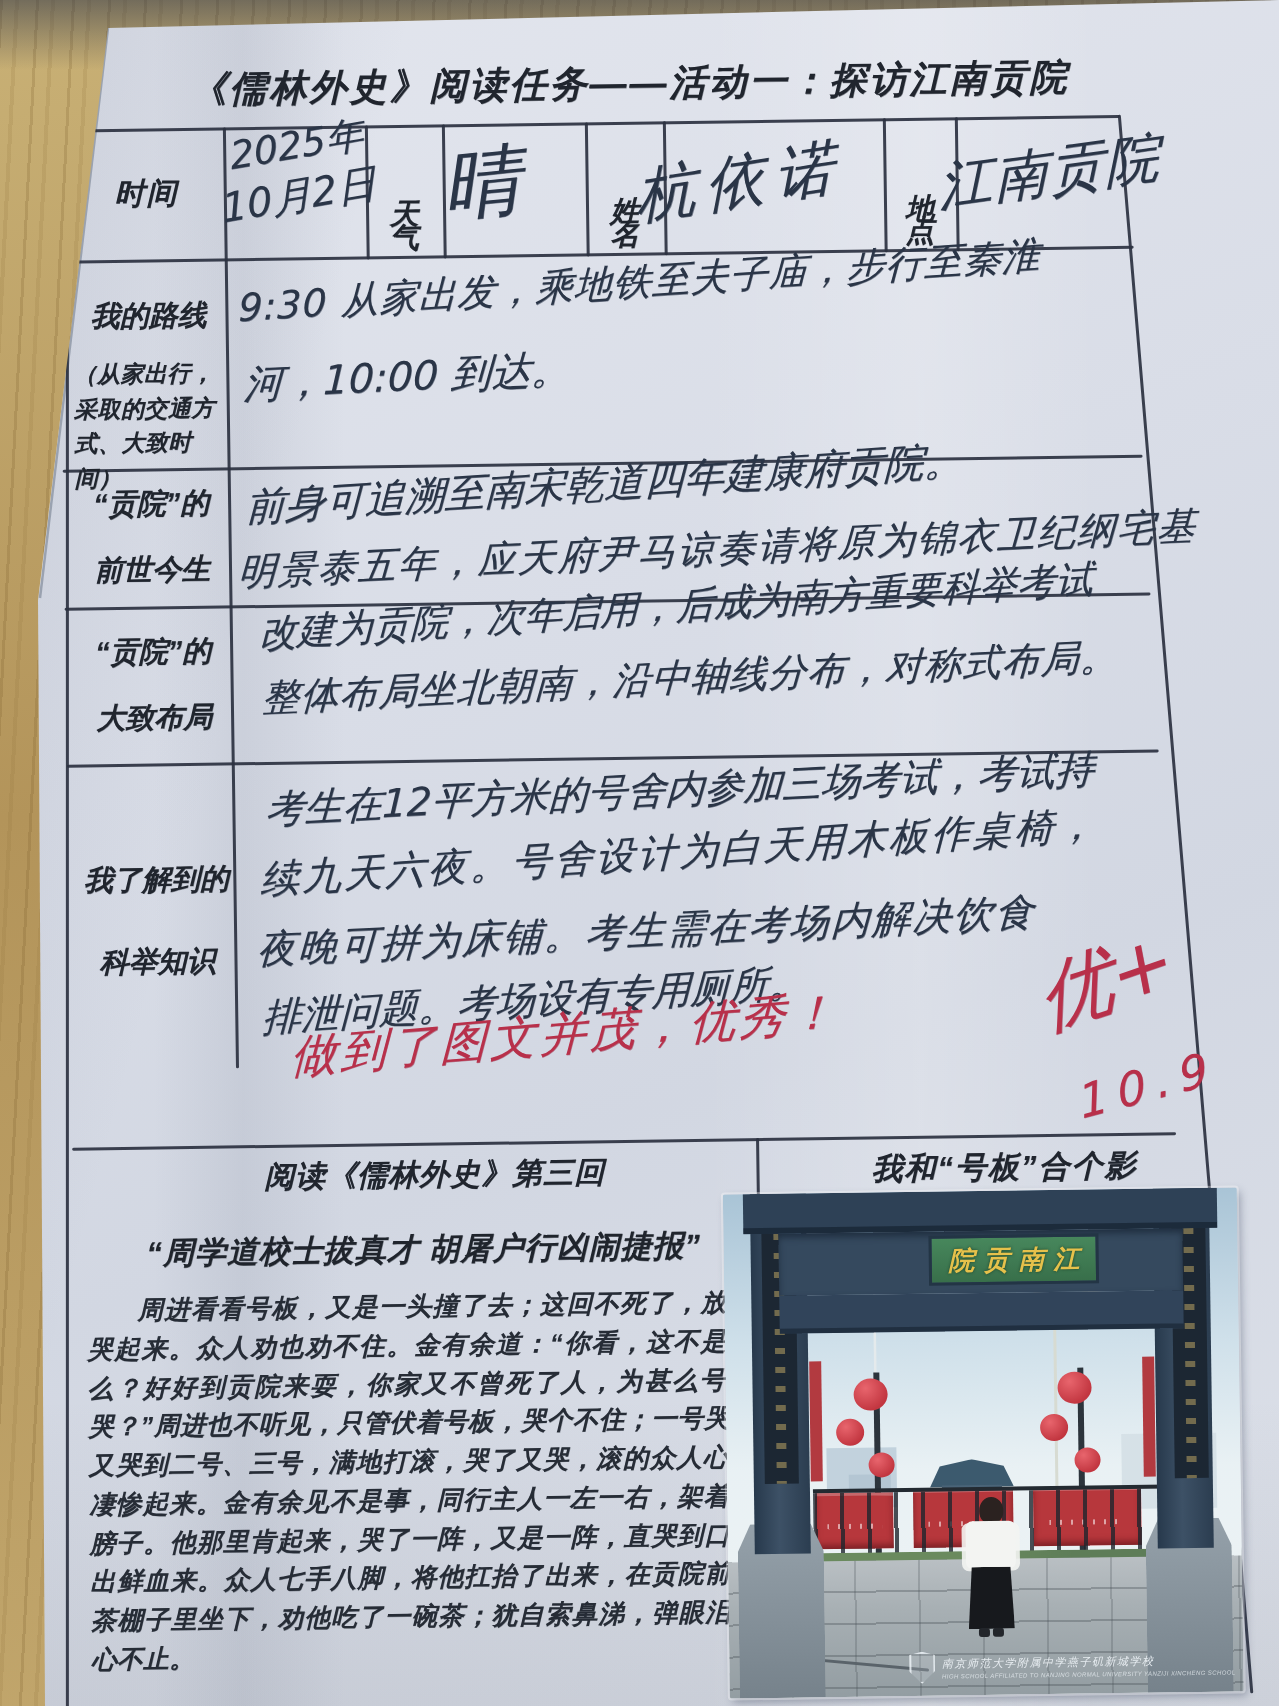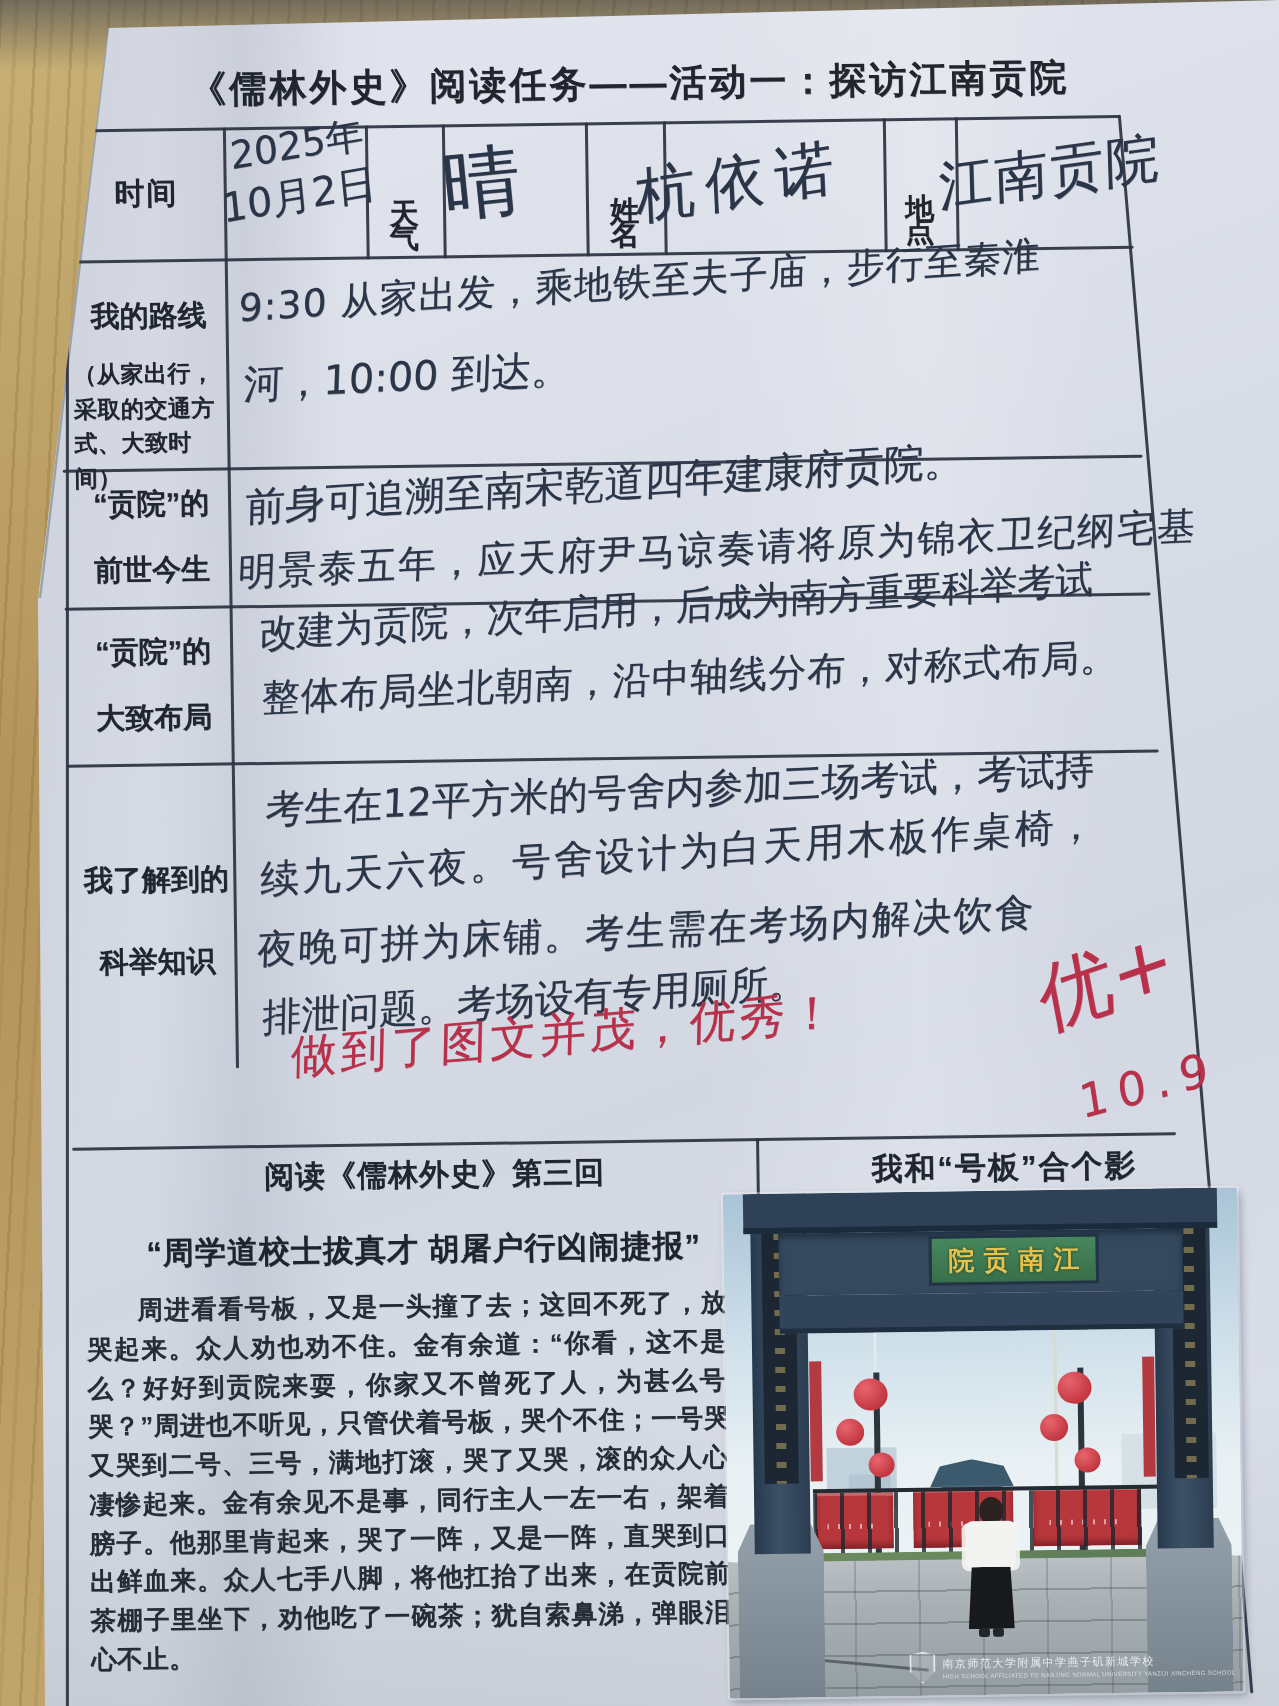--- a/index.html
+++ b/index.html
@@ -17,20 +17,21 @@
   
   .paper{
     position:absolute; inset:0;
     clip-path: polygon(108px 28px, 1279px 0px, 1279px 1706px, 45px 1706px, 38px 600px);
     background:
       linear-gradient(105deg, rgba(104,114,138,.20) 0%, rgba(104,114,138,0) 24%),
       linear-gradient(90deg, rgba(0,0,0,0) 12%, rgba(80,90,112,.10) 19%, rgba(0,0,0,0) 27%, rgba(0,0,0,0) 55%, rgba(255,255,255,.20) 72%, rgba(0,0,0,0) 86%),
       linear-gradient(0deg, rgba(82,88,104,.12), rgba(0,0,0,0) 18%),
       linear-gradient(160deg,#e3e6ee 0%, #d9dde7 38%, #d2d7e2 62%, #dde1e9 100%);
     filter: drop-shadow(-7px 6px 9px rgba(50,40,20,.5));
+    font-style: italic;
   }
   .fold-flap{
     position:absolute; left:0; top:0; width:320px; height:620px; pointer-events:none;
     clip-path: polygon(108px 28px, 40px 598px, 22px 70px);
     background:linear-gradient(115deg,#eef0f5,#dfe3ec);
   }
   .fold-svg{ position:absolute; left:0; top:0; pointer-events:none; }
 
   
   .content{ position:absolute; inset:0; transform:rotate(-0.8deg); transform-origin:620px 850px; }

